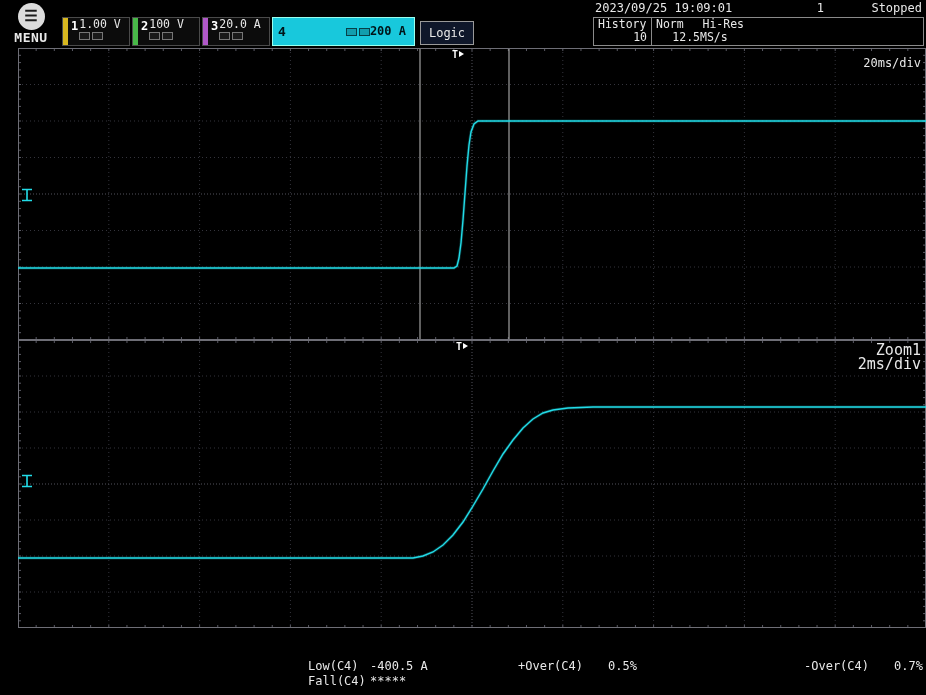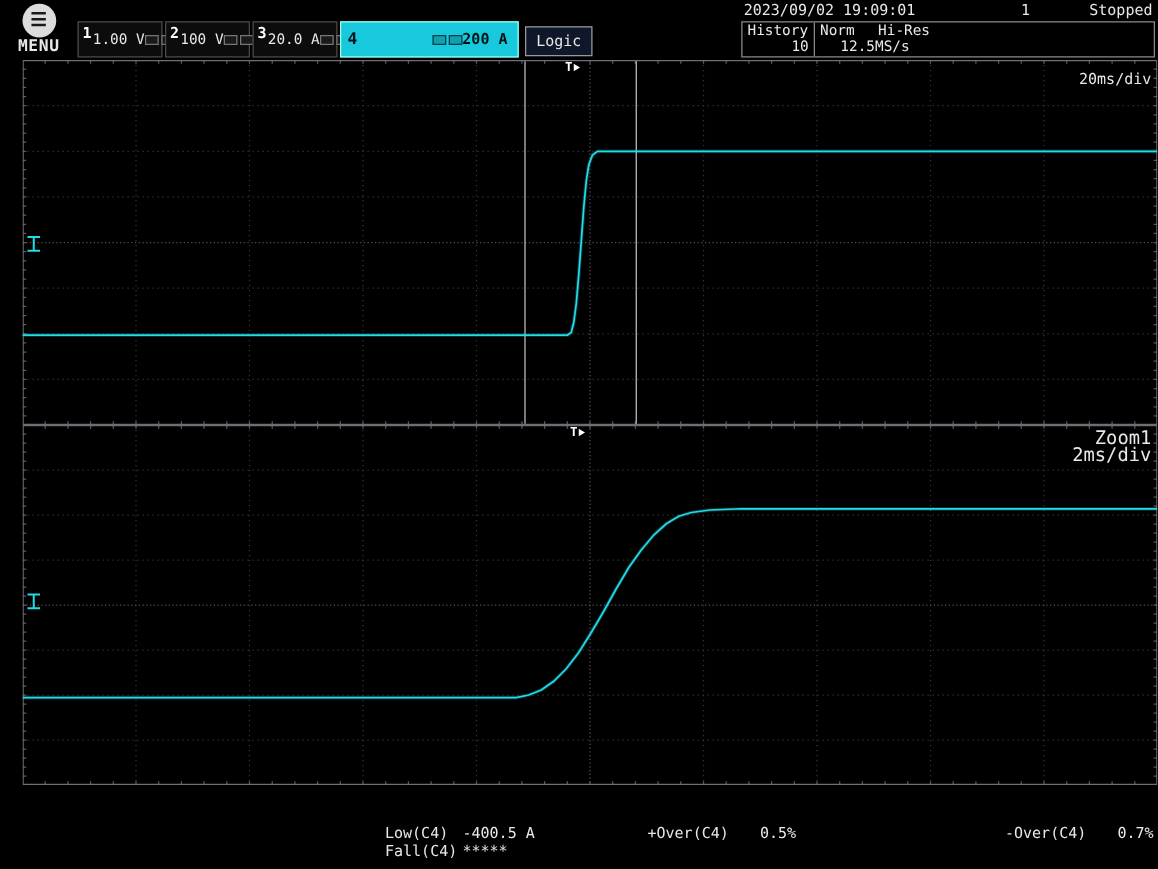--- a/index.html
+++ b/index.html
@@ -11,21 +11,21 @@
   .topbar{position:absolute;left:0;top:0;width:926px;height:48px;background:#000}
   .menu{position:absolute;left:8px;top:3px;width:46px;text-align:center;cursor:pointer}
   .menu-circle{width:27px;height:27px;margin:0 auto;border-radius:50%;background:#dcdcdc;
                color:#1a1a1a;font-size:15px;line-height:26px;font-weight:bold}
   .menu-label{font-size:13px;font-weight:bold;color:#e8e8e8;margin-top:0px;letter-spacing:.5px}
 
   .channels{position:absolute;left:62px;top:17px;height:29px;display:flex;gap:2px}
   .ch{position:relative;width:68px;border:1px solid #4a4a4a;background:#0c0c0c;display:flex;cursor:pointer}
   .ch .bar{width:5px;background:var(--chc)}
   .ch .chnum{font-size:12px;font-weight:bold;padding:1px 1px 0 3px;color:#fff}
-  .ch .chbody{flex:1;display:flex;align-items:center;padding-right:4px}
+  .ch .chbody{flex:1;display:flex;flex-direction:column;align-items:flex-start;padding-right:4px}
   .ch .chval{font-size:11.5px;line-height:13px;white-space:pre}
   .ch .chbadges{display:flex;gap:2px;margin-top:1px}
   .ch .chbadges i{display:block;width:11px;height:8px;border:1px solid #777;background:#1a1a1a}
   .ch.sel{width:143px;background:var(--chc);border-color:#9fe}
   .ch.sel .chnum{color:#001418;font-size:13px;align-self:center;padding:0 5px}
   .ch.sel .chval{color:#001418;font-size:12px;font-weight:bold}
   .ch.sel .chbody{flex-direction:row-reverse;align-items:center;justify-content:flex-start;gap:0;padding-right:8px}
   .ch.sel .chbadges i{border-color:#064048;background:rgba(0,30,36,.25)}
 
   .logic{position:absolute;left:420px;top:21px;width:54px;height:24px;border:1px solid #999;
@@ -127,21 +127,21 @@
               <i></i>
             </span>
           </span>
         </div>
       </div>
 
     <button class="logic">Logic</button>
 
     <div class="status">
       <div class="strow1">
-        <span class="sdatetime">2023/09/02 19:09:01</span>
+        <span class="sdatetime">2023/09/25 19:09:01</span>
         <span class="sacq">1</span>
         <span class="sstate">Stopped</span>
       </div>
       <div class="strow2">
         <div class="histcol">
           <div>History</div>
           <div class="histval">10</div>
         </div>
         <div class="acqcol">
           <div class="acqrow1">

